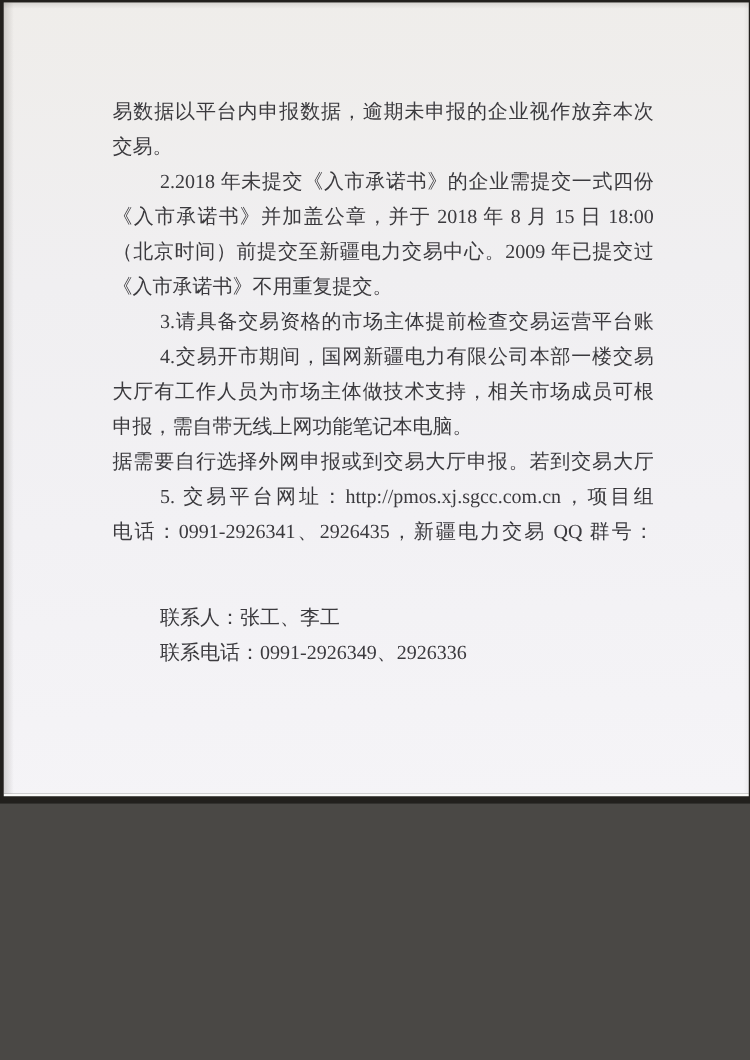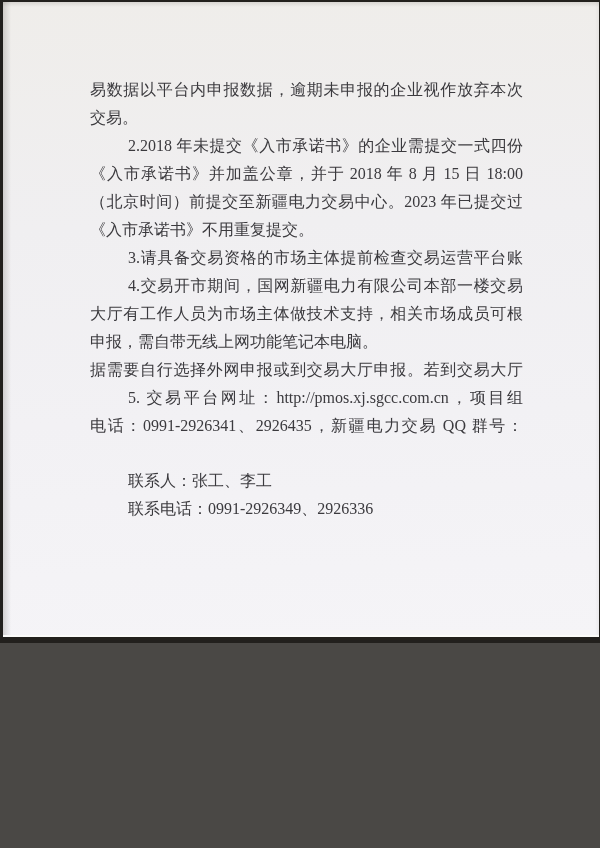--- a/index.html
+++ b/index.html
@@ -20,21 +20,21 @@
       linear-gradient(180deg,rgba(75,70,62,.14),rgba(75,70,62,0) 5px),
       linear-gradient(270deg,rgba(75,70,62,.06),rgba(75,70,62,0) 4px);
   }
   .content{
     position:absolute;left:87px;top:74px;width:433px;
     color:#3b3a3e;font-size:16px;line-height:28px;
   }
   .line{height:28px;white-space:nowrap;}
   .j{text-align:justify;text-align-last:justify;text-justify:inter-character;}
   .ind{padding-left:38px;}
-  .contact{margin-top:27px;}
+  .contact{margin-top:41px;}
   .sig{
     position:absolute;color:#3b3a3e;font-size:16px;line-height:28px;white-space:nowrap;
   }
   .sig-company{left:319px;top:692px;letter-spacing:0.5px;}
   .sig-date{left:375px;top:721px;margin-left:28px;}
   .seal{
     position:absolute;left:347px;top:644px;width:140px;height:140px;
     mix-blend-mode:multiply;opacity:.85;pointer-events:none;
   }
   .seal text{fill:#d8453a;font-family:"Liberation Serif","DejaVu Serif",serif;}
@@ -43,21 +43,21 @@
 <body>
 
 <div class="scan">
   <div class="paper">
 
     <div class="content">
       <div class="line j">易数据以平台内申报数据，逾期未申报的企业视作放弃本次</div>
       <div class="line">交易。</div>
       <div class="line j ind">2.2018 年未提交《入市承诺书》的企业需提交一式四份</div>
       <div class="line j">《入市承诺书》并加盖公章，并于 2018 年 8 月 15 日 18:00</div>
-      <div class="line j">（北京时间）前提交至新疆电力交易中心。2023 年已提交过</div>
+      <div class="line j">（北京时间）前提交至新疆电力交易中心。2009 年已提交过</div>
       <div class="line">《入市承诺书》不用重复提交。</div>
       <div class="line j ind">3.请具备交易资格的市场主体提前检查交易运营平台账</div>
       <div class="line j ind">4.交易开市期间，国网新疆电力有限公司本部一楼交易</div>
       <div class="line j">大厅有工作人员为市场主体做技术支持，相关市场成员可根</div>
       <div class="line">申报，需自带无线上网功能笔记本电脑。</div>
       <div class="line j">据需要自行选择外网申报或到交易大厅申报。若到交易大厅</div>
       <div class="line j ind">5. 交易平台网址：http://pmos.xj.sgcc.com.cn，项目组</div>
       <div class="line j">电话：0991-2926341、2926435，新疆电力交易 QQ 群号：</div>
 
       <div class="contact">

